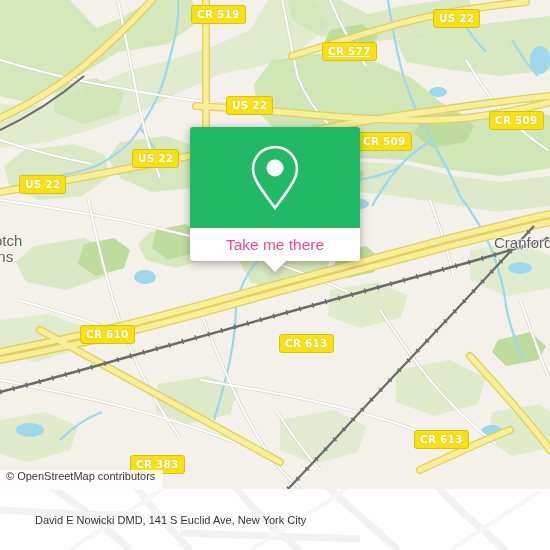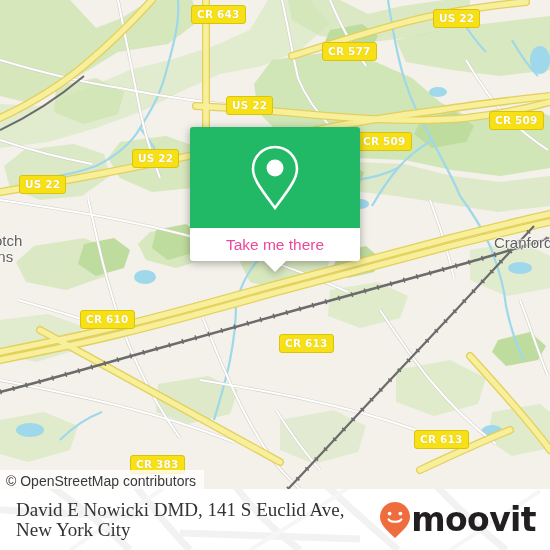--- a/index.html
+++ b/index.html
@@ -109,23 +109,23 @@
 
   
   #attribution {
     position: absolute;
     left: 0;
     top: 470px;
     height: 19px;
     padding: 0 8px 0 6px;
     background: rgba(255,255,255,0.80);
     display: flex;
-    align-items: flex-end;
+    align-items: flex-start;
     color: #3a3a3a;
-    font-size: 14px;
+    font-size: 11px;
     font-family: "Liberation Sans", sans-serif;
     white-space: nowrap;
   }
 
   
   #footer {
     position: absolute;
     left: 0;
     top: 489px;
     width: 550px;
@@ -143,25 +143,26 @@
     position: relative;
     width: 550px;
     height: 61px;
     display: flex;
     align-items: center;
     padding: 0 14px 0 16px;
   }
   #footer-address {
     flex: 1 1 auto;
     color: #333333;
-    font-size: 19px;
+    font-size: 11px;
     line-height: 20px;
-    font-family: Liberation Serif, serif;
+    font-family: Liberation Sans, sans-serif;
     max-width: 400px;
     padding-right: 10px;
+    margin-left: 19px;
   }
   #footer-logo {
     flex: 0 0 auto;
     display: flex;
     align-items: center;
     gap: 1px;
   }
   #footer-logo-word {
     color: #231f20;
     font-family: "DejaVu Sans", sans-serif;
@@ -339,29 +340,29 @@
           <path d="M0,130 C30,116 58,98 84,76" stroke="#6b6b6b" stroke-width="2" fill="none"></path>
         </g>
 
       </g>
     </svg>
 
     <div class="placelabel" style="left:-6px; top:232px;">otch</div>
     <div class="placelabel" style="left:-6px; top:248px;">ins</div>
     <div class="placelabel" style="left:494px; top:234px;">Cranford</div>
 
-    <div class="shield" style="left:191px; top:5px;">CR 643</div>
+    <div class="shield" style="left:191px; top:5px;">CR 519</div>
     <div class="shield" style="left:433px; top:9px;">US 22</div>
-    <div class="shield" style="left:322px; top:42px;">CR 577</div>
+    <div class="shield" style="left:322px; top:42px;text-decoration:underline;">CR 577</div>
     <div class="shield" style="left:226px; top:96px;">US 22</div>
     <div class="shield" style="left:489px; top:111px;">CR 509</div>
     <div class="shield" style="left:357px; top:132px;">CR 509</div>
     <div class="shield" style="left:132px; top:149px;">US 22</div>
     <div class="shield" style="left:19px;  top:175px;">US 22</div>
-    <div class="shield" style="left:80px;  top:310px;">CR 610</div>
+    <div class="shield" style="left:80px;  top:325px;">CR 610</div>
     <div class="shield" style="left:279px; top:334px;">CR 613</div>
     <div class="shield" style="left:414px; top:430px;">CR 613</div>
     <div class="shield" style="left:130px; top:455px;">CR 383</div>
 
     <div id="callout">
       <div id="callout-body">
         <svg id="callout-pin" width="56" height="70" viewBox="0 0 56 70">
           <path d="M28 4 C15.8 4 6 13.8 6 26 C6 36 14 46 28 65 C42 46 50 36 50 26 C50 13.8 40.2 4 28 4 Z" fill="none" stroke="#ffffff" stroke-width="2.6"></path>
           <circle cx="28" cy="25" r="8.5" fill="#ffffff"></circle>
         </svg>
@@ -391,25 +392,16 @@
       </g>
       <g stroke="#f6f6f6" stroke-width="4" fill="none">
         <path d="M70,61 C100,40 134,20 168,-4"></path>
         <path d="M250,61 C284,40 318,20 352,-4"></path>
         <path d="M450,61 C480,42 510,22 540,2"></path>
       </g>
     </svg>
 
     <div id="footer-inner">
       <div id="footer-address">David E Nowicki DMD, 141 S Euclid Ave, New York City</div>
-      <div id="footer-logo">
-        <svg width="32" height="38" viewBox="0 0 32 38">
-          <path d="M16 1 C7.7 1 1 7.7 1 16 C1 23.4 8 29.5 16 37 C24 29.5 31 23.4 31 16 C31 7.7 24.3 1 16 1 Z" fill="#ef6c3e"></path>
-          <circle cx="10.6" cy="12.6" r="1.9" fill="#ffffff"></circle>
-          <circle cx="21.4" cy="12.6" r="1.9" fill="#ffffff"></circle>
-          <path d="M9.6 18.4 C11.6 21.6 20.4 21.6 22.4 18.4" stroke="#ffffff" stroke-width="2.1" fill="none" stroke-linecap="round"></path>
-        </svg>
-        <span id="footer-logo-word">moovit</span>
-      </div>
     </div>
   </div>
 
 </div>
 
 </body></html>

